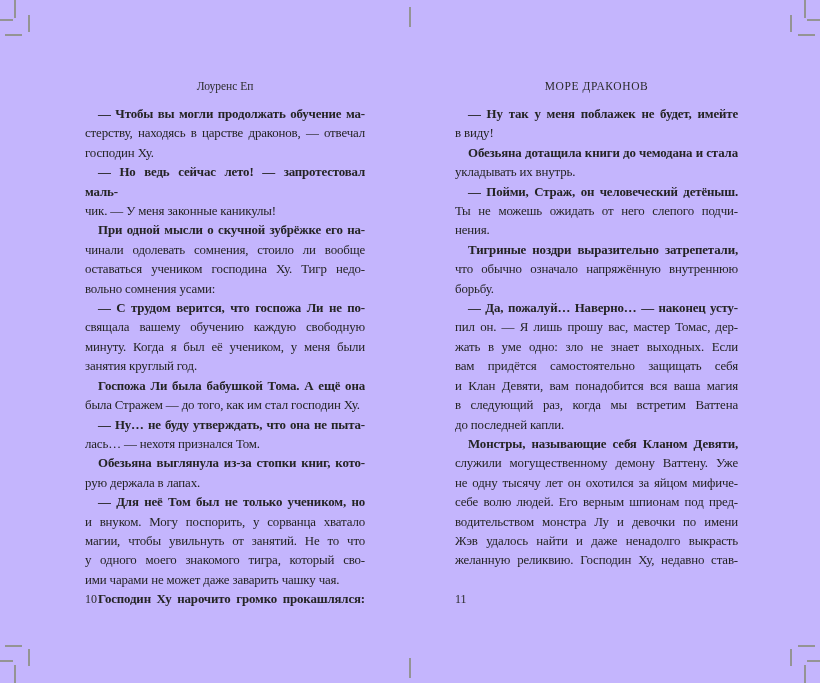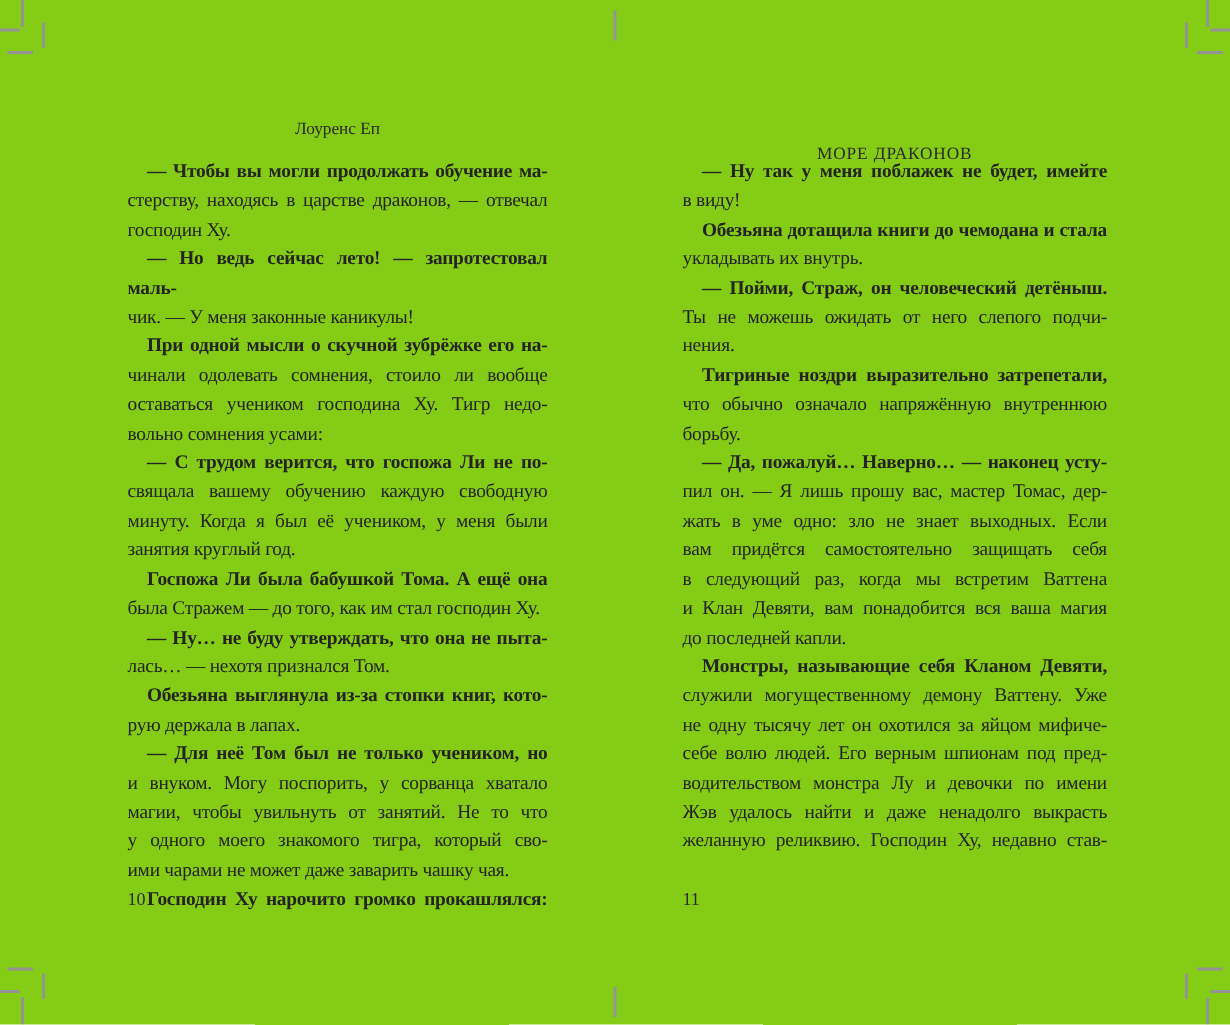--- a/index.html
+++ b/index.html
@@ -1,41 +1,41 @@
 <!DOCTYPE html>
 <html lang="ru"><head>
 <meta charset="utf-8">
 <style>
   html, body { margin: 0; padding: 0; background: #ffffff; }
   .canvas {
     position: relative;
     width: 820px;
     height: 683px;
-    background: #84cc16;
+    background: #c4b5fd;
     font-family: "Liberation Serif", serif;
     color: #242424;
     overflow: hidden;
   }
 
   
   .mark { position: absolute; background: #949494; }
 
   
   .page { position: absolute; top: 0; height: 683px; }
   .page-left  { left: 85px;  width: 280px; }
   .page-right { left: 455px; width: 283px; }
 
   .running-head {
     position: absolute; top: 80px; left: 0; width: 100%;
     text-align: center;
     font-size: 11.5px;
     color: #2b2b2b;
     white-space: nowrap;
   }
-  .running-head.caps { letter-spacing: 0.6px; margin-top: 17px; }
+  .running-head.caps { letter-spacing: 0.6px; }
 
   .pagebody {
     position: absolute; top: 105px; left: 0; width: 100%;
     font-size: 12.9px;
     line-height: 19.4px;
     letter-spacing: -0.15px;
   }
   .ln  { text-align: justify; text-align-last: justify; white-space: normal; }
   .ln.end { text-align-last: left; }
   .ln.ind { text-indent: 13px; font-weight: bold; }
@@ -116,22 +116,22 @@
         <div class="ln ind">— Пойми, Страж, он человеческий детёныш.</div>
         <div class="ln">Ты не можешь ожидать от него слепого подчи-</div>
         <div class="ln end">нения.</div>
         <div class="ln ind">Тигриные ноздри выразительно затрепетали,</div>
         <div class="ln">что обычно означало напряжённую внутреннюю</div>
         <div class="ln end">борьбу.</div>
         <div class="ln ind">— Да, пожалуй… Наверно… — наконец усту-</div>
         <div class="ln">пил он. — Я лишь прошу вас, мастер Томас, дер-</div>
         <div class="ln">жать в уме одно: зло не знает выходных. Если</div>
         <div class="ln">вам придётся самостоятельно защищать себя</div>
+        <div class="ln">и Клан Девяти, вам понадобится вся ваша магия</div>
         <div class="ln">в следующий раз, когда мы встретим Ваттена</div>
-        <div class="ln">и Клан Девяти, вам понадобится вся ваша магия</div>
         <div class="ln end">до последней капли.</div>
         <div class="ln ind">Монстры, называющие себя Кланом Девяти,</div>
         <div class="ln">служили могущественному демону Ваттену. Уже</div>
         <div class="ln">не одну тысячу лет он охотился за яйцом мифиче-</div>
         <div class="ln">себе волю людей. Его верным шпионам под пред-</div>
         <div class="ln">водительством монстра Лу и девочки по имени</div>
         <div class="ln">Жэв удалось найти и даже ненадолго выкрасть</div>
         <div class="ln">желанную реликвию. Господин Ху, недавно став-</div>
       </div>
     <div class="folio">11</div>

